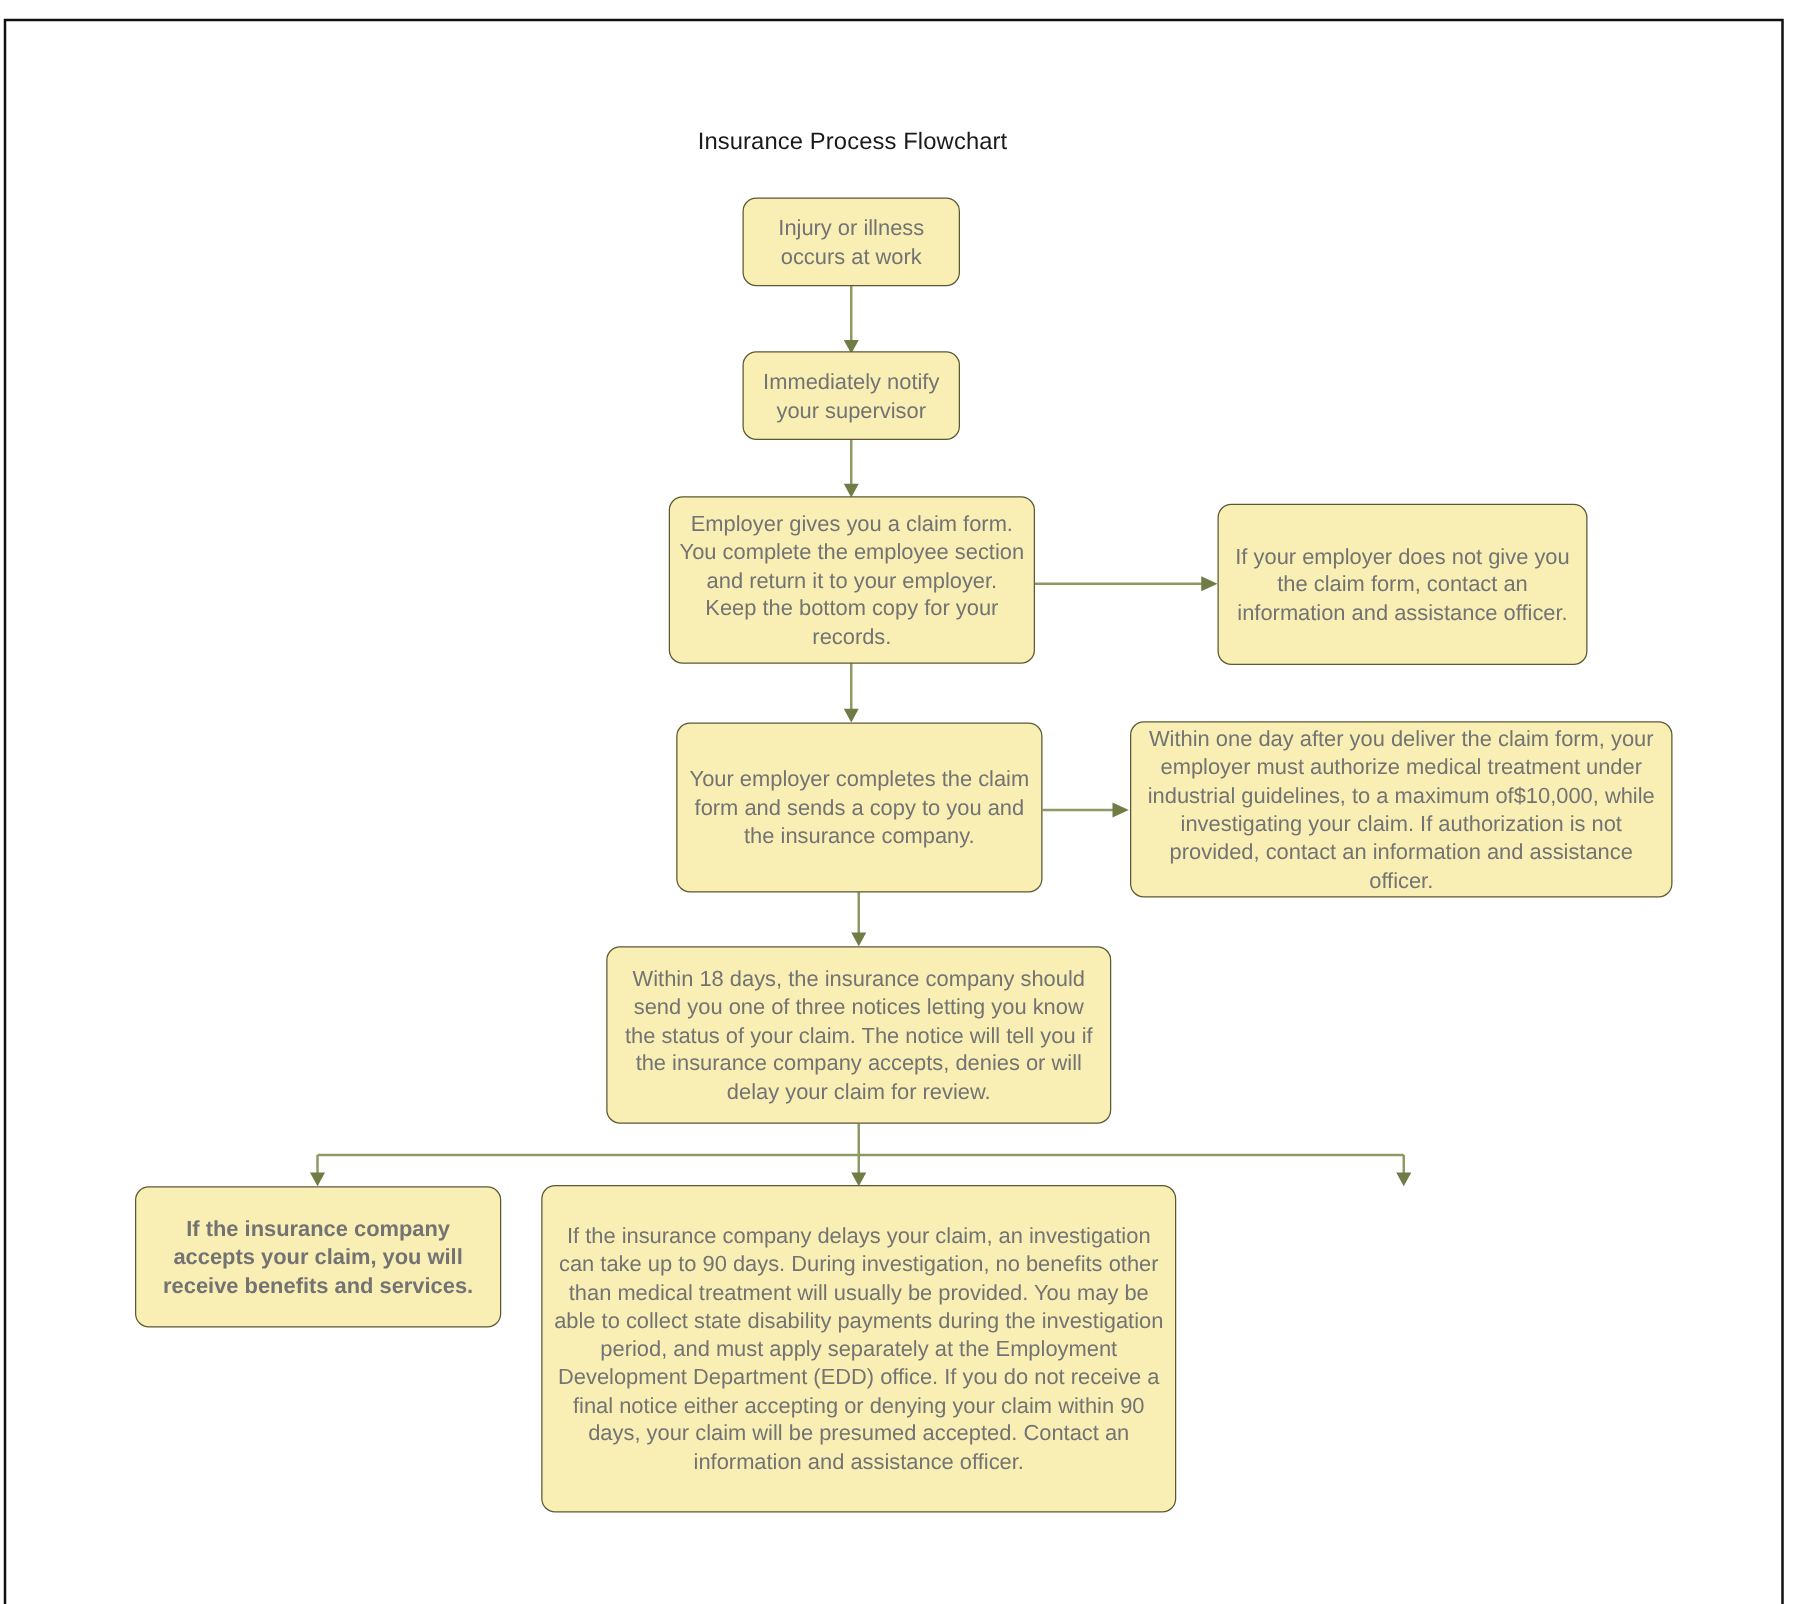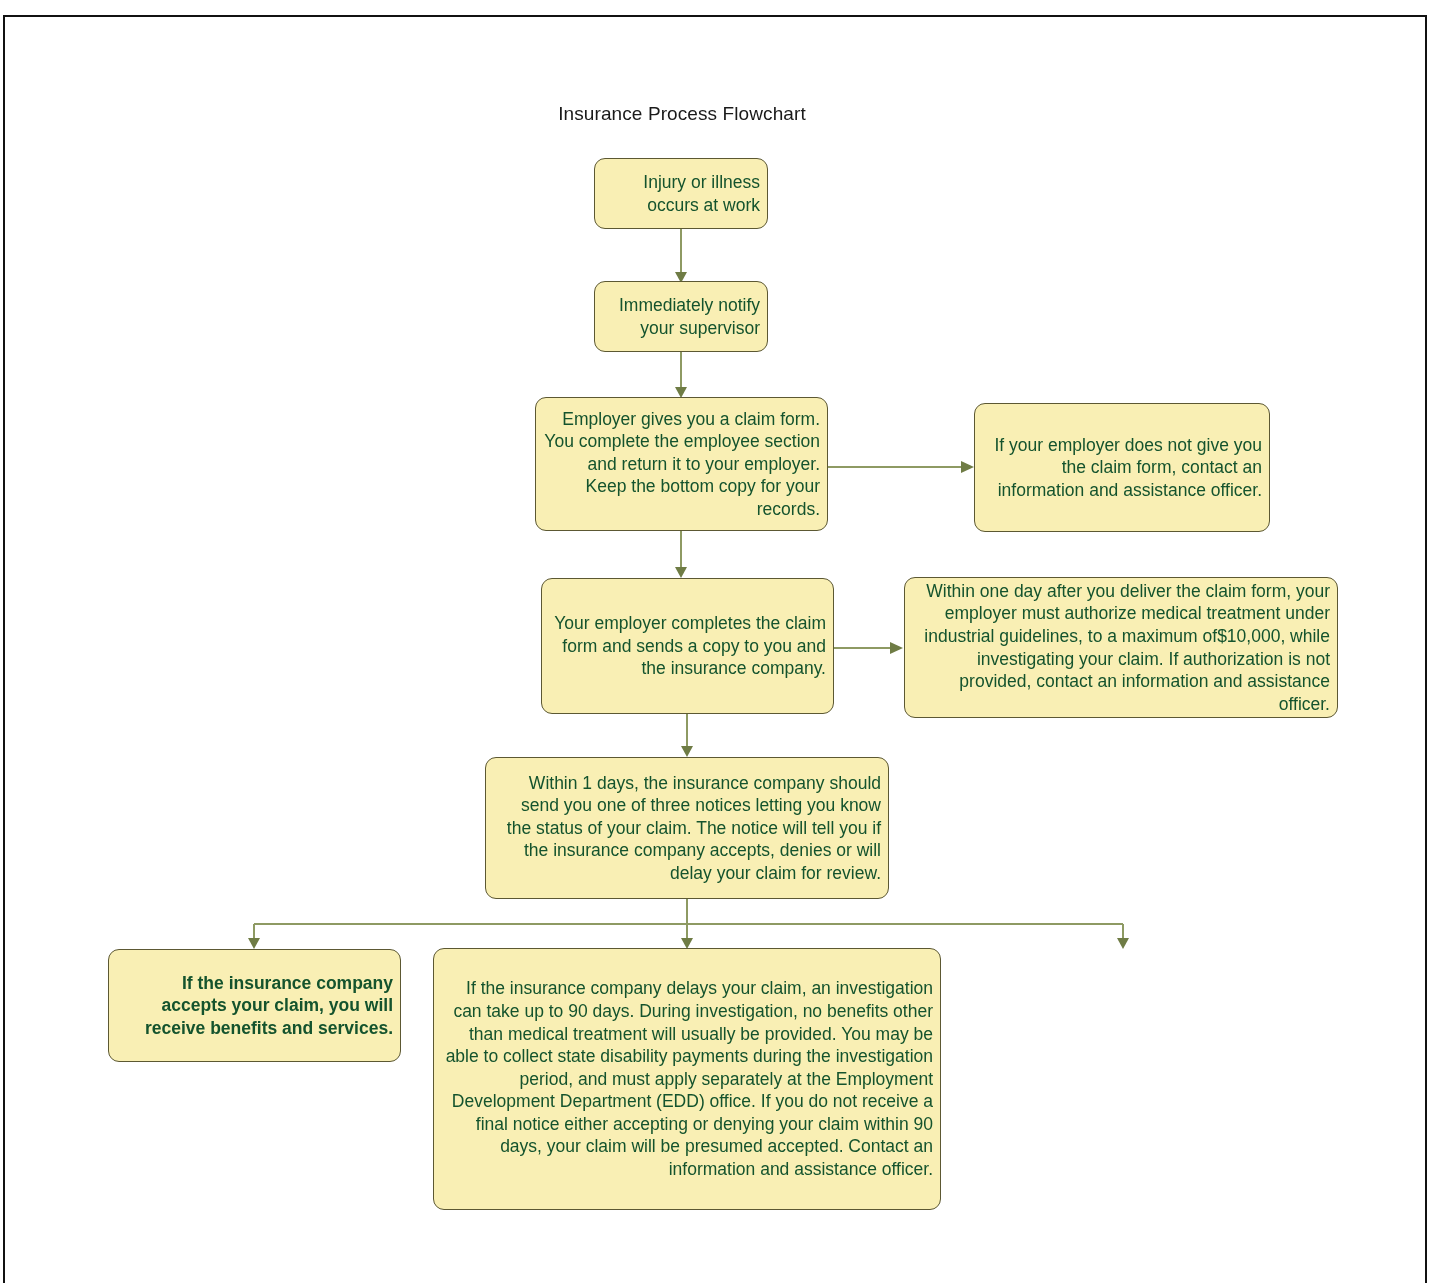--- a/index.html
+++ b/index.html
@@ -41,25 +41,25 @@
     color: #1a1a1a;
     letter-spacing: 0.1px;
     transform: translateX(-33px);
   }
   .node {
     position: absolute;
     box-sizing: border-box;
     background: #f9efb4;
     border: 1.6px solid #5c5833;
     border-radius: 11px;
-    color: #14532d;
+    color: #737373;
     display: flex;
     align-items: center;
     justify-content: center;
-    text-align: right;
+    text-align: center;
     line-height: 1.29;
     font-size: 17.5px;
     padding: 3px 7px;
     overflow: visible;
   }
   .node span {
     display: block;
     width: 100%;
   }
   svg#links {
@@ -136,21 +136,21 @@
 
     <div class="node" style="left:536px; top:561px; width:293px; height:136px;">
       <span>Your employer completes the claim form and sends a copy to you and the insurance company.</span>
     </div>
 
     <div class="node" style="left:899px; top:560px; width:434px; height:141px;">
       <span>Within one day after you deliver the claim form, your employer must authorize medical treatment under industrial guidelines, to a maximum of$10,000, while investigating your claim. If authorization is not provided, contact an information and assistance officer.</span>
     </div>
 
     <div class="node" style="left:480px; top:740px; width:404px; height:142px;">
-      <span>Within 1 days, the insurance company should send you one of three notices letting you know the status of your claim. The notice will tell you if the insurance company accepts, denies or will delay your claim for review.</span>
+      <span>Within 18 days, the insurance company should send you one of three notices letting you know the status of your claim. The notice will tell you if the insurance company accepts, denies or will delay your claim for review.</span>
     </div>
 
     <div class="node" style="left:103px; top:932px; width:293px; height:113px;font-weight:bold;">
       <span>If the insurance company accepts your claim, you will receive benefits and services.</span>
     </div>
 
     <div class="node" style="left:428px; top:931px; width:508px; height:262px;">
       <span>If the insurance company delays your claim, an investigation can take up to 90 days. During investigation, no benefits other than medical treatment will usually be provided. You may be able to collect state disability payments during the investigation period, and must apply separately at the Employment Development Department (EDD) office. If you do not receive a final notice either accepting or denying your claim within 90 days, your claim will be presumed accepted. Contact an information and assistance officer.</span>
     </div>
 

